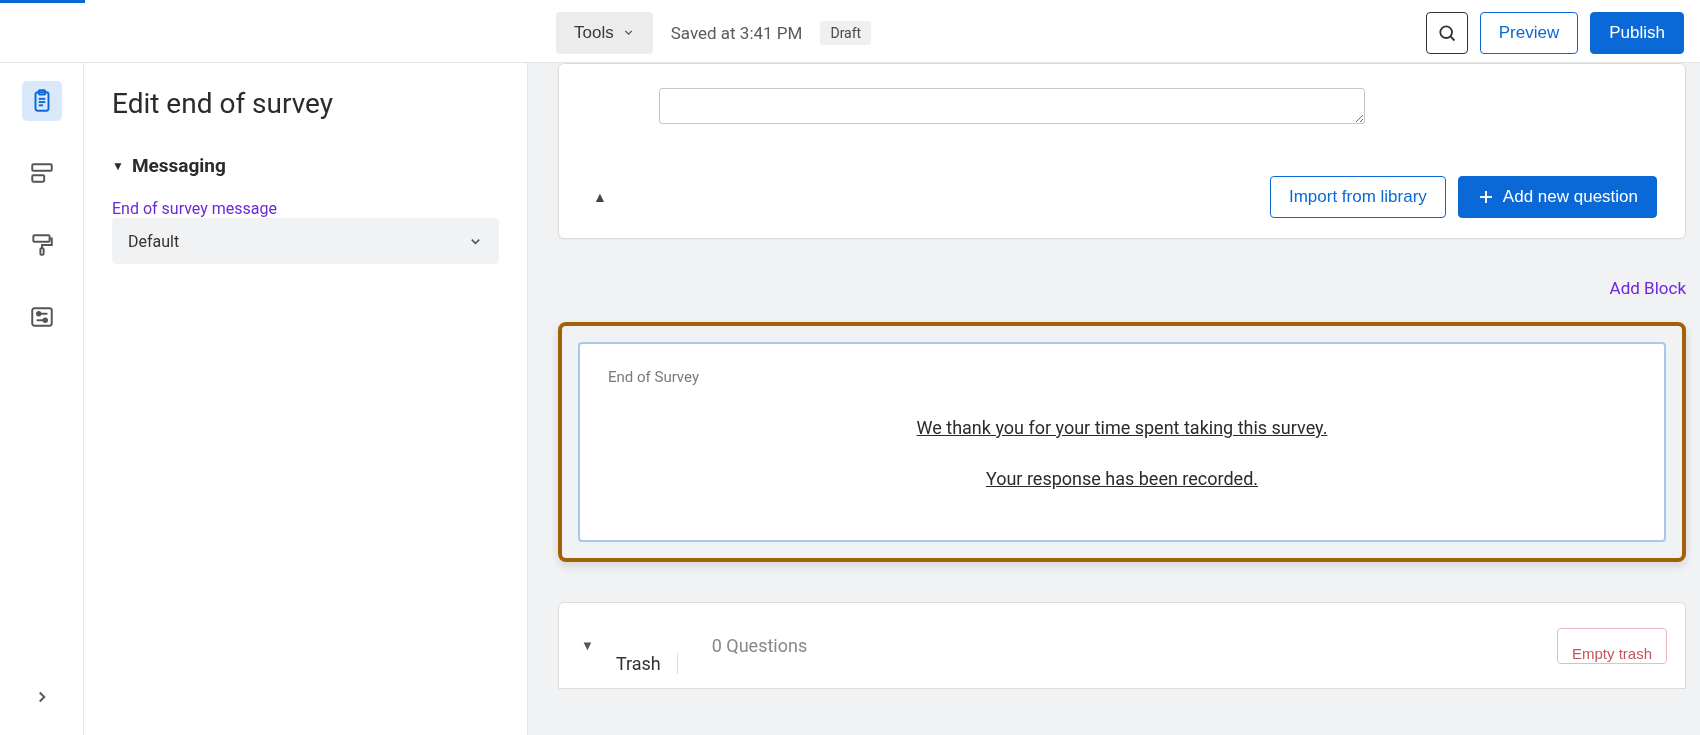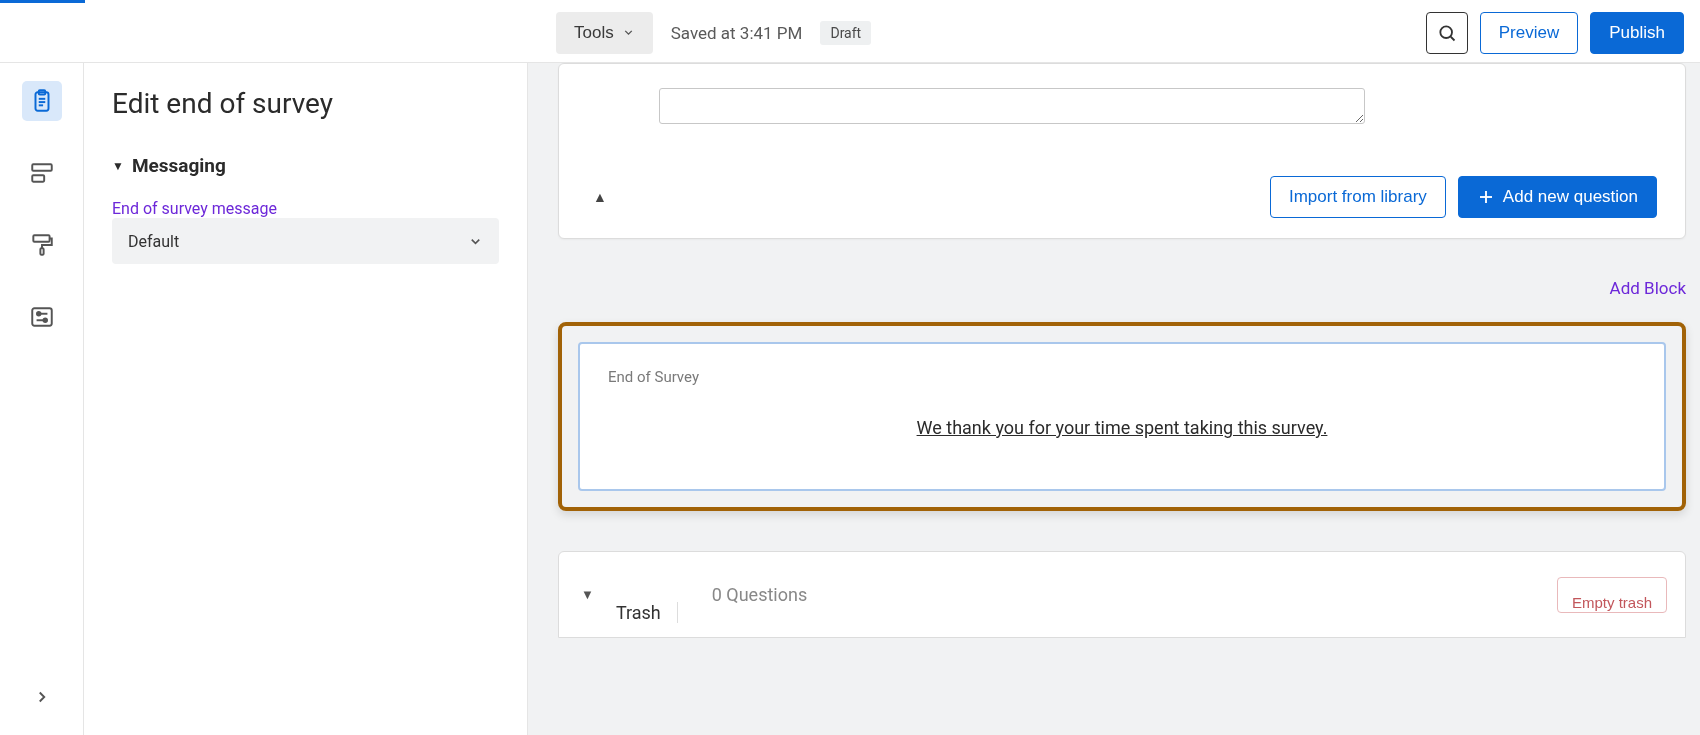--- a/index.html
+++ b/index.html
@@ -193,20 +193,21 @@
       </div>
     </div>
 
     <a class="add-block-link">Add Block</a>
 
     <div class="highlight-wrap">
       <div class="eos-block">
         <div class="eos-title">End of Survey</div>
         <div class="eos-body">
           <p>We thank you for your time spent taking this survey.</p>
+          <p>Your response has been recorded.</p>
         </div>
       </div>
     </div>
 
     <div class="trash-block">
       <div class="trash-left">
         <span class="caret">▼</span>
         <span class="trash-title">Trash</span>
         <span class="trash-count">0 Questions</span>
       </div>

